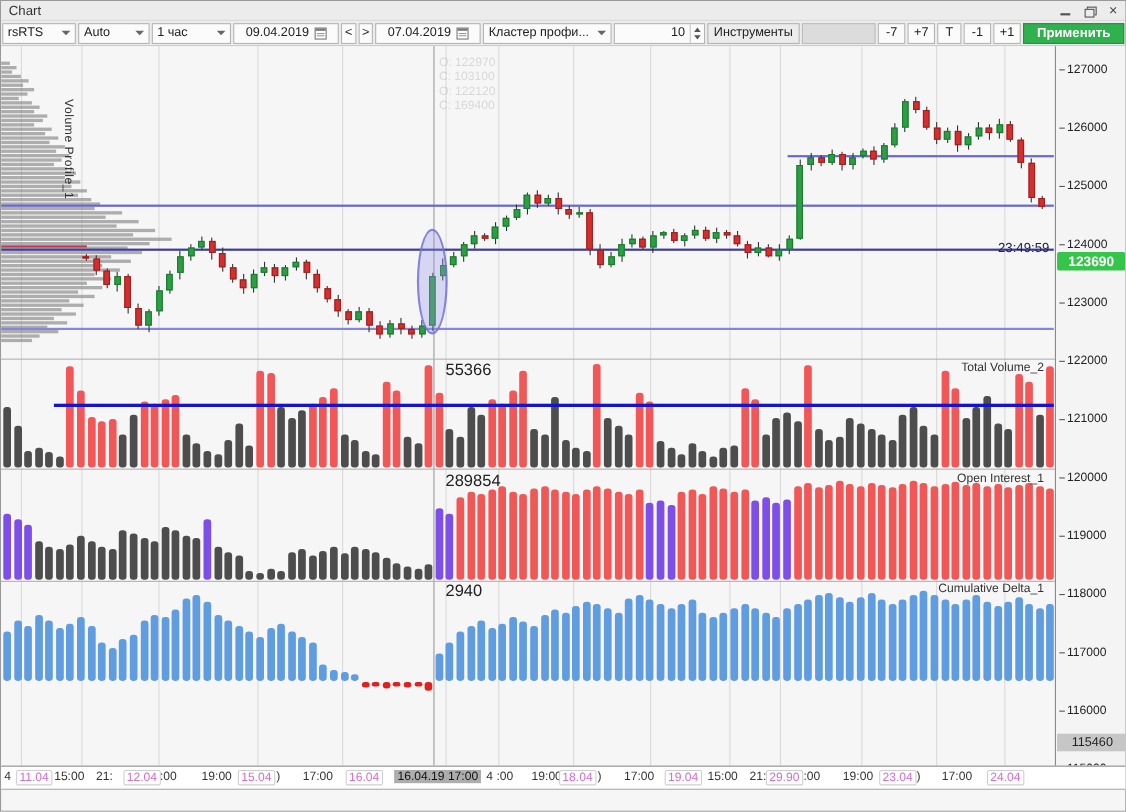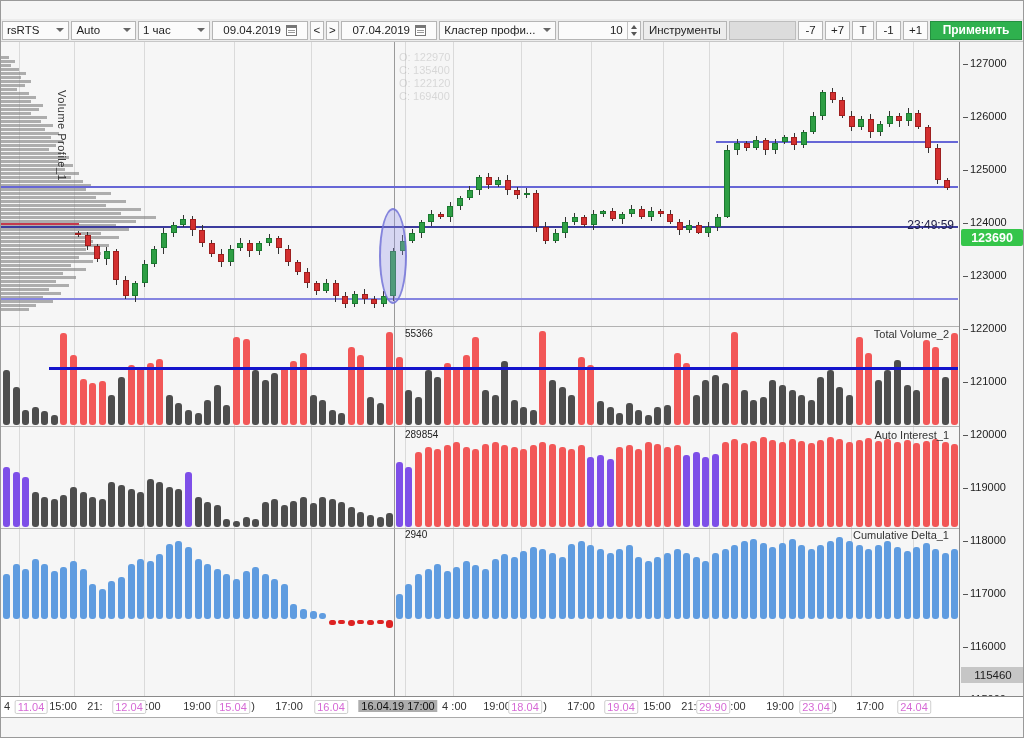--- a/index.html
+++ b/index.html
@@ -47,21 +47,21 @@
   #axis{position:absolute;left:958px;top:41px;width:66px;height:676px;background:#f4f4f4;
         border-left:1px solid #8a8a8a;}
   .vgrid{position:absolute;top:0;width:1px;background:#dadada;}
   .hsep{position:absolute;left:0;height:1px;background:#b2b2b2;}
   .tick-label{position:absolute;left:3px;font-size:11px;color:#222;white-space:nowrap;}
   .tick-dash{display:inline-block;width:5px;height:1px;background:#555;vertical-align:middle;margin-right:2px;}
   .price-cur{position:absolute;left:1px;width:62px;height:17px;background:#35c54a;border-radius:2px;
              color:#fff;font-weight:bold;font-size:12.5px;display:flex;align-items:center;justify-content:center;}
   .price-inactive{position:absolute;left:1px;width:64px;height:16px;background:#c6c6c6;
              color:#222;font-size:11.5px;display:flex;align-items:center;justify-content:center;}
-  .ind-val{position:absolute;font-size:10px;color:#222;}
+  .ind-val{position:absolute;font-size:15px;color:#222;}
   .ind-name{position:absolute;font-size:11px;color:#333;text-align:right;}
   .vp-name{position:absolute;left:55px;top:48px;font-size:11px;color:#333;
            writing-mode:vertical-rl;letter-spacing:.5px;}
   .countdown{position:absolute;font-size:12px;color:#22224a;}
   .tooltip-faint{position:absolute;font-size:11px;line-height:13px;color:#8a8a8a;opacity:.28;}
   .ellipse{position:absolute;border-radius:50%;background:rgba(150,150,235,.33);
            border:2px solid rgba(112,112,215,.8);}
   
   #timeaxis{position:absolute;left:0;top:695px;width:1024px;height:22px;background:#fff;
             border-top:1px solid #8a8a8a;border-bottom:1px solid #aaa;}
@@ -76,20 +76,32 @@
           display:flex;align-items:center;justify-content:center;font-size:12px;color:#444;}
   .corner{margin-left:auto;display:flex;align-items:center;gap:8px;padding-right:4px;
           font-family:"DejaVu Sans",sans-serif;}
   .cicon{font-size:13px;color:#666;}
 </style>
 </head>
 <body>
 
 <div id="app">
 
+  <div class="titlebar">
+    <div class="title">Chart</div>
+    <div class="winbtn">
+        <span class="min-glyph"></span>
+      </div>
+    <div class="winbtn">
+        <span class="restore-glyph"></span>
+      </div>
+    <div class="winbtn">
+        <span class="close-glyph">×</span>
+      </div>
+  </div>
 
   <div class="toolbar">
     <div class="ctrl combo" style="width:70px">
       <span>rsRTS</span>
       <span class="caret"></span>
     </div>
     <div class="ctrl combo" style="width:67px">
       <span>Auto</span>
       <span class="caret"></span>
     </div>
@@ -413,21 +425,21 @@
       <div style="left: 914.488px; top: 71.35px; width: 6px; height: 13.25px; position: absolute; background: rgb(211, 47, 47); border: 1px solid rgb(158, 31, 31);"></div>
       <div style="left: 926.539px; top: 82.851px; width: 1px; height: 28.62px; position: absolute; background: rgb(51, 51, 51);"></div>
       <div style="left: 924.039px; top: 84.6px; width: 6px; height: 21.2px; position: absolute; background: rgb(211, 47, 47); border: 1px solid rgb(158, 31, 31);"></div>
       <div style="left: 936.09px; top: 102.09px; width: 1px; height: 39.75px; position: absolute; background: rgb(51, 51, 51);"></div>
       <div style="left: 933.59px; top: 105.8px; width: 6px; height: 31.8px; position: absolute; background: rgb(211, 47, 47); border: 1px solid rgb(158, 31, 31);"></div>
       <div style="left: 945.641px; top: 135.639px; width: 1px; height: 12.72px; position: absolute; background: rgb(51, 51, 51);"></div>
       <div style="left: 943.141px; top: 137.6px; width: 6px; height: 7.95px; position: absolute; background: rgb(211, 47, 47); border: 1px solid rgb(158, 31, 31);"></div>
       <div class="ellipse" style="left: 378px; top: 166px; width: 28px; height: 96px;"></div>
       <div class="tooltip-faint" style="left: 398px; top: 9px;">
         <div>О: 122970</div>
-        <div>С: 135400</div>
+        <div>С: 103100</div>
         <div>О: 122120</div>
         <div>С: 169400</div>
       </div>
       <div class="countdown" style="left: 845px; top: 176px; width: 108px; text-align: right;">23:49:59</div>
       <div class="hsep" style="top: 284px; width: 958px;"></div>
       <div class="hsep" style="top: 384px; width: 958px;"></div>
       <div class="hsep" style="top: 486px; width: 958px;"></div>
       <div style="left: 2px; top: 328px; width: 7px; height: 55px; position: absolute; background: rgb(77, 77, 77); border-radius: 3px;"></div>
       <div style="left: 11.58px; top: 345px; width: 7px; height: 38px; position: absolute; background: rgb(77, 77, 77); border-radius: 3px;"></div>
       <div style="left: 21.16px; top: 368px; width: 7px; height: 15px; position: absolute; background: rgb(77, 77, 77); border-radius: 3px;"></div>
@@ -625,21 +637,21 @@
       <div style="left: 873.78px; top: 399px; width: 7px; height: 86px; position: absolute; background: rgb(242, 87, 87); border-radius: 3px;"></div>
       <div style="left: 883.36px; top: 397px; width: 7px; height: 88px; position: absolute; background: rgb(242, 87, 87); border-radius: 3px;"></div>
       <div style="left: 892.94px; top: 400px; width: 7px; height: 85px; position: absolute; background: rgb(242, 87, 87); border-radius: 3px;"></div>
       <div style="left: 902.52px; top: 398px; width: 7px; height: 87px; position: absolute; background: rgb(242, 87, 87); border-radius: 3px;"></div>
       <div style="left: 912.1px; top: 401px; width: 7px; height: 84px; position: absolute; background: rgb(242, 87, 87); border-radius: 3px;"></div>
       <div style="left: 921.68px; top: 399px; width: 7px; height: 86px; position: absolute; background: rgb(242, 87, 87); border-radius: 3px;"></div>
       <div style="left: 931.26px; top: 397px; width: 7px; height: 88px; position: absolute; background: rgb(242, 87, 87); border-radius: 3px;"></div>
       <div style="left: 940.84px; top: 400px; width: 7px; height: 85px; position: absolute; background: rgb(242, 87, 87); border-radius: 3px;"></div>
       <div style="left: 950.42px; top: 402px; width: 7px; height: 83px; position: absolute; background: rgb(242, 87, 87); border-radius: 3px;"></div>
       <div class="ind-val" style="left: 404px; top: 387px;">289854</div>
-      <div class="ind-name" style="left: 760px; top: 387px; width: 188px;">Auto Interest_1</div>
+      <div class="ind-name" style="left: 760px; top: 387px; width: 188px;">Open Interest_1</div>
       <div style="left: 2px; top: 532px; width: 7px; height: 45px; position: absolute; background: rgb(95, 156, 224); border-radius: 3px;"></div>
       <div style="left: 11.58px; top: 522px; width: 7px; height: 55px; position: absolute; background: rgb(95, 156, 224); border-radius: 3px;"></div>
       <div style="left: 21.16px; top: 527px; width: 7px; height: 50px; position: absolute; background: rgb(95, 156, 224); border-radius: 3px;"></div>
       <div style="left: 30.74px; top: 517px; width: 7px; height: 60px; position: absolute; background: rgb(95, 156, 224); border-radius: 3px;"></div>
       <div style="left: 40.32px; top: 522px; width: 7px; height: 55px; position: absolute; background: rgb(95, 156, 224); border-radius: 3px;"></div>
       <div style="left: 49.9px; top: 529px; width: 7px; height: 48px; position: absolute; background: rgb(95, 156, 224); border-radius: 3px;"></div>
       <div style="left: 59.48px; top: 525px; width: 7px; height: 52px; position: absolute; background: rgb(95, 156, 224); border-radius: 3px;"></div>
       <div style="left: 69.06px; top: 519px; width: 7px; height: 58px; position: absolute; background: rgb(95, 156, 224); border-radius: 3px;"></div>
       <div style="left: 78.64px; top: 527px; width: 7px; height: 50px; position: absolute; background: rgb(95, 156, 224); border-radius: 3px;"></div>
       <div style="left: 88.22px; top: 542px; width: 7px; height: 35px; position: absolute; background: rgb(95, 156, 224); border-radius: 3px;"></div>

